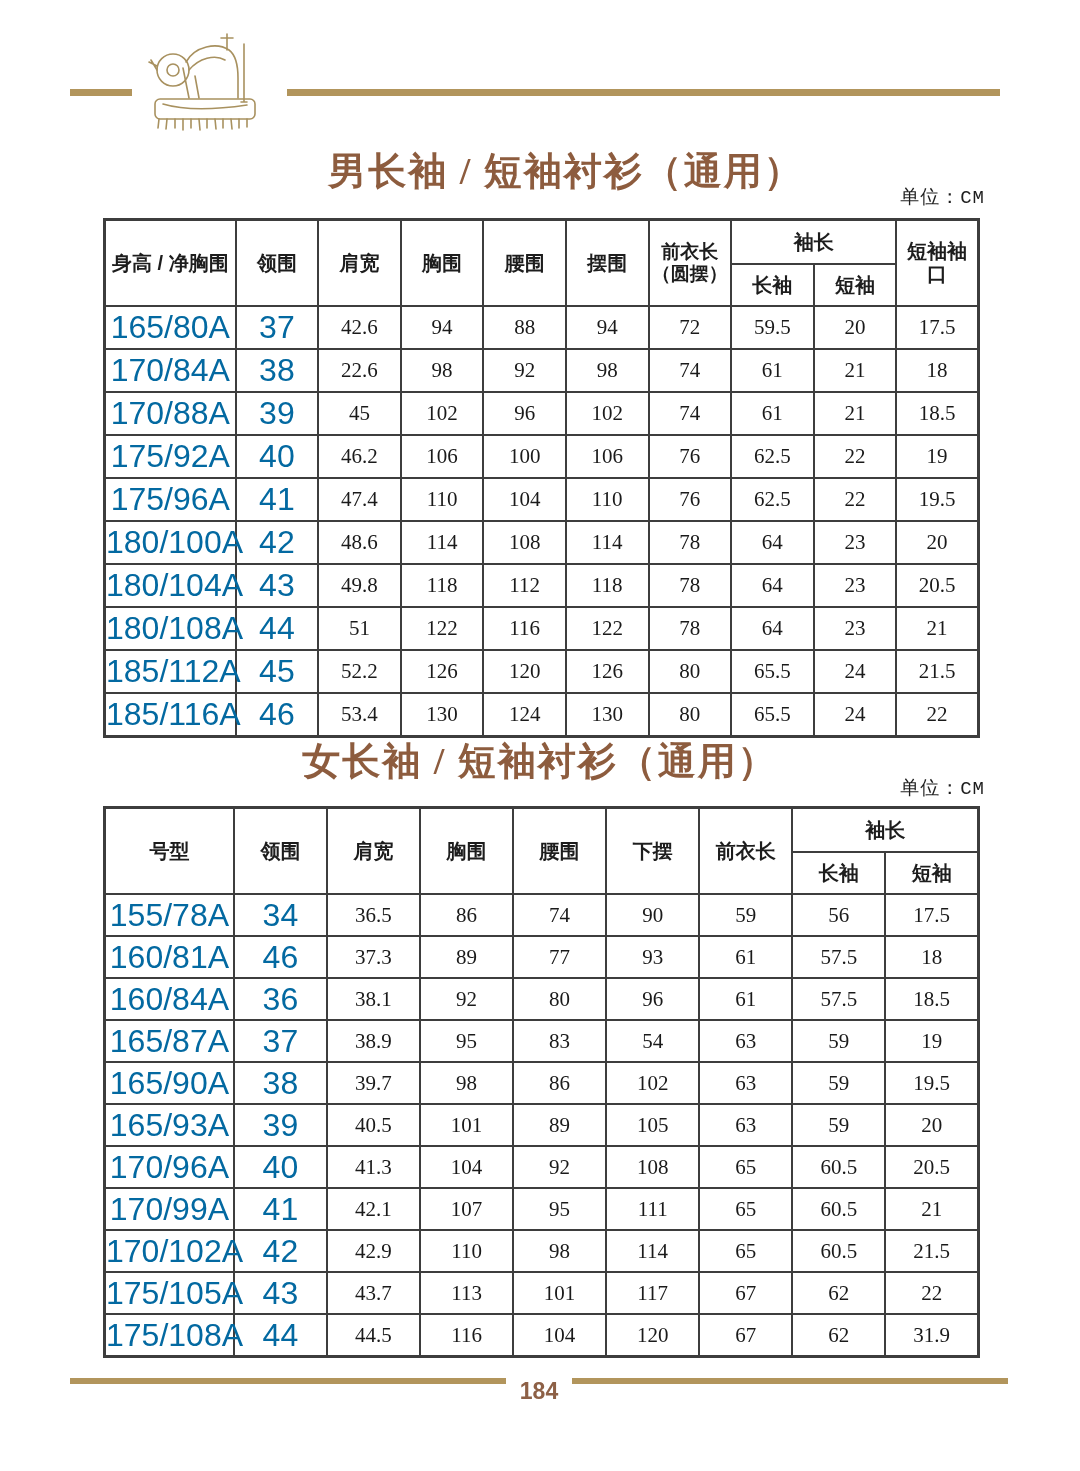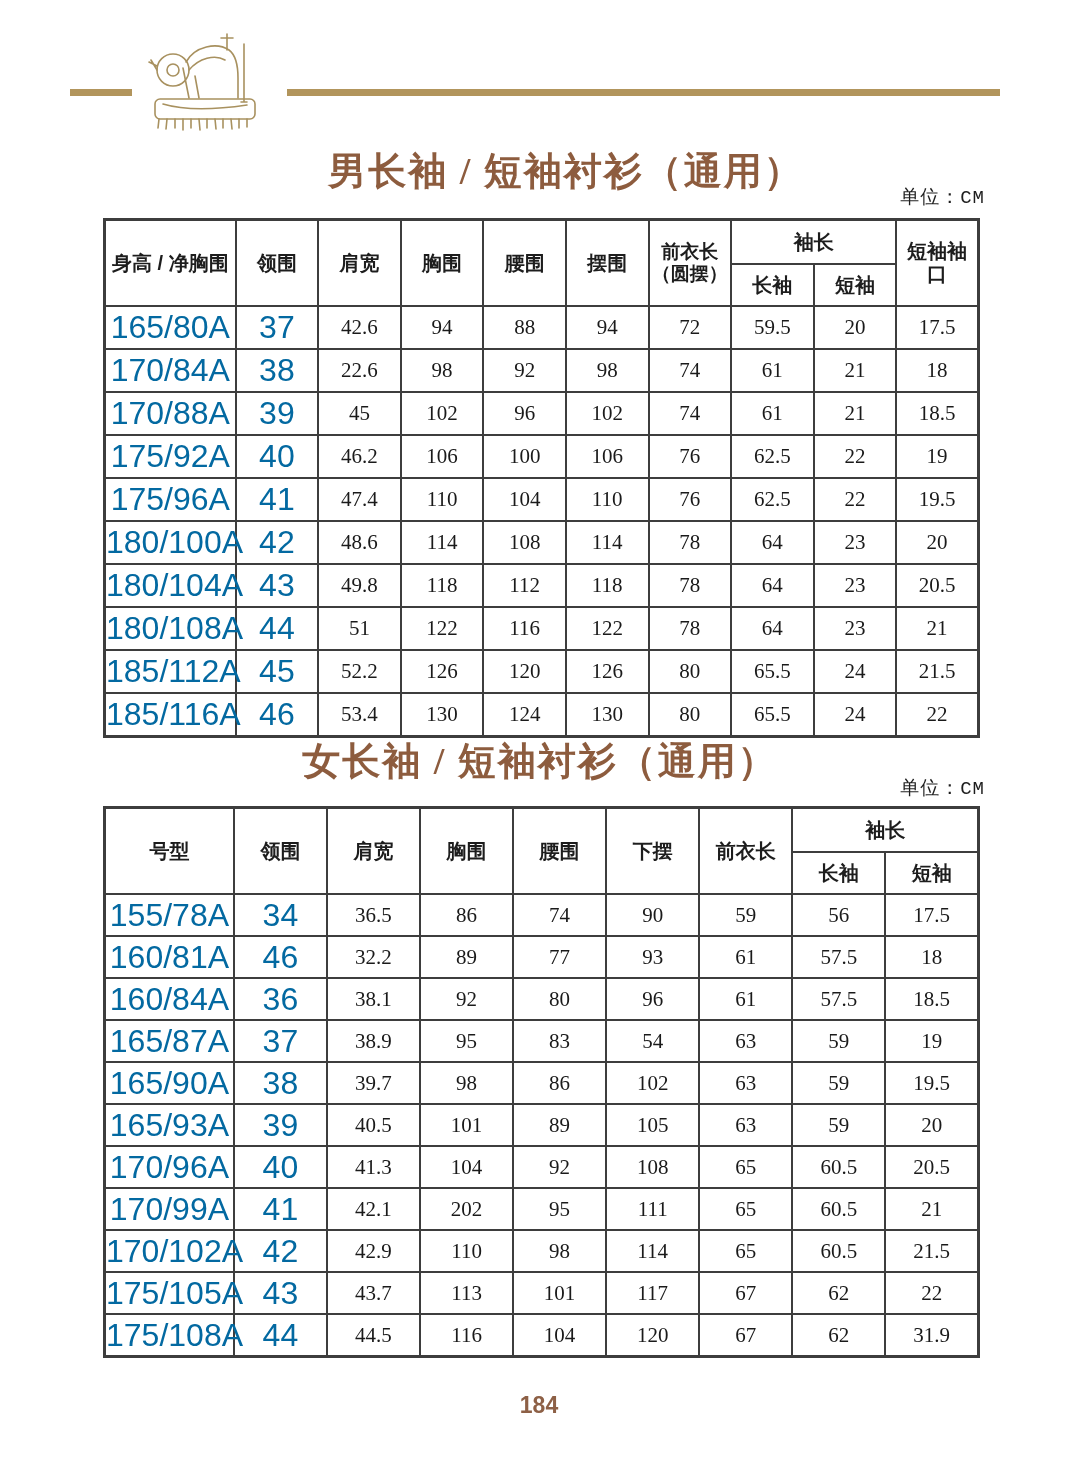--- a/index.html
+++ b/index.html
@@ -53,21 +53,21 @@
     font-weight:normal;font-size:32px;color:#0369a1;
   }
   td.num-cell{
     font-family:"Liberation Serif", serif;
     font-size:21px;color:#1a1a1a;
   }
   .two-line{display:block;font-size:19px;}
   
   .footer{
     position:absolute;left:70px;top:1378px;width:938px;
-    display:flex;align-items:center;gap:14px;flex-direction:column;
+    display:flex;align-items:flex-start;gap:14px;
   }
   .ftr-line{height:6px;background:#b2955c;flex:1;}
   .page-num{
     font-weight:bold;font-size:23px;color:#8d6046;
     font-family:"Liberation Sans", sans-serif;
   }
 </style>
 </head>
 <body>
 
@@ -288,21 +288,21 @@
         <td class="num-cell">86</td>
         <td class="num-cell">74</td>
         <td class="num-cell">90</td>
         <td class="num-cell">59</td>
         <td class="num-cell">56</td>
         <td class="num-cell">17.5</td>
       </tr>
       <tr>
         <td class="label-cell">160/81A</td>
         <td class="label-cell">46</td>
-        <td class="num-cell">32.2</td>
+        <td class="num-cell">37.3</td>
         <td class="num-cell">89</td>
         <td class="num-cell">77</td>
         <td class="num-cell">93</td>
         <td class="num-cell">61</td>
         <td class="num-cell">57.5</td>
         <td class="num-cell">18</td>
       </tr>
       <tr>
         <td class="label-cell">160/84A</td>
         <td class="label-cell">36</td>
@@ -355,21 +355,21 @@
         <td class="num-cell">92</td>
         <td class="num-cell">108</td>
         <td class="num-cell">65</td>
         <td class="num-cell">60.5</td>
         <td class="num-cell">20.5</td>
       </tr>
       <tr>
         <td class="label-cell">170/99A</td>
         <td class="label-cell">41</td>
         <td class="num-cell">42.1</td>
-        <td class="num-cell">202</td>
+        <td class="num-cell">107</td>
         <td class="num-cell">95</td>
         <td class="num-cell">111</td>
         <td class="num-cell">65</td>
         <td class="num-cell">60.5</td>
         <td class="num-cell">21</td>
       </tr>
       <tr>
         <td class="label-cell">170/102A</td>
         <td class="label-cell">42</td>
         <td class="num-cell">42.9</td>

